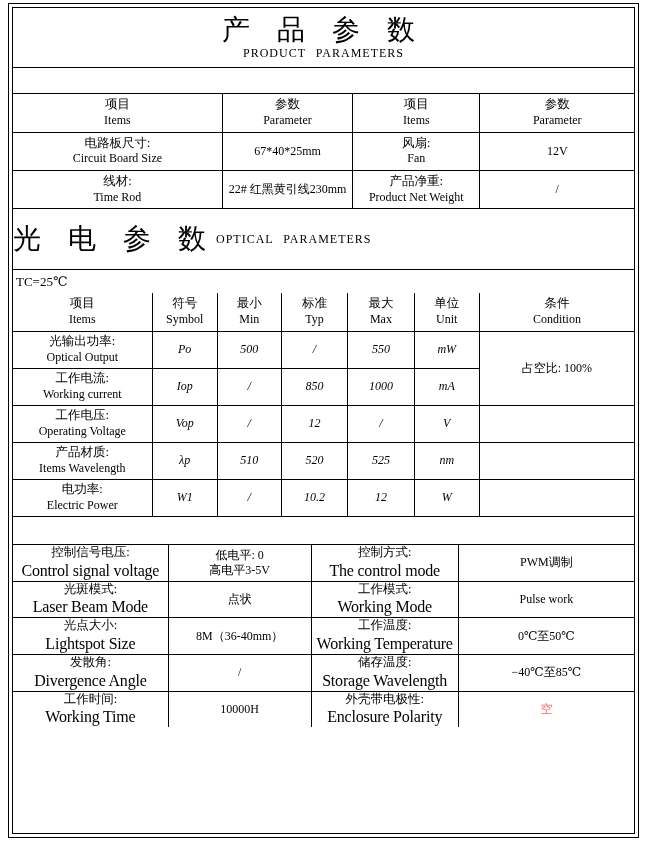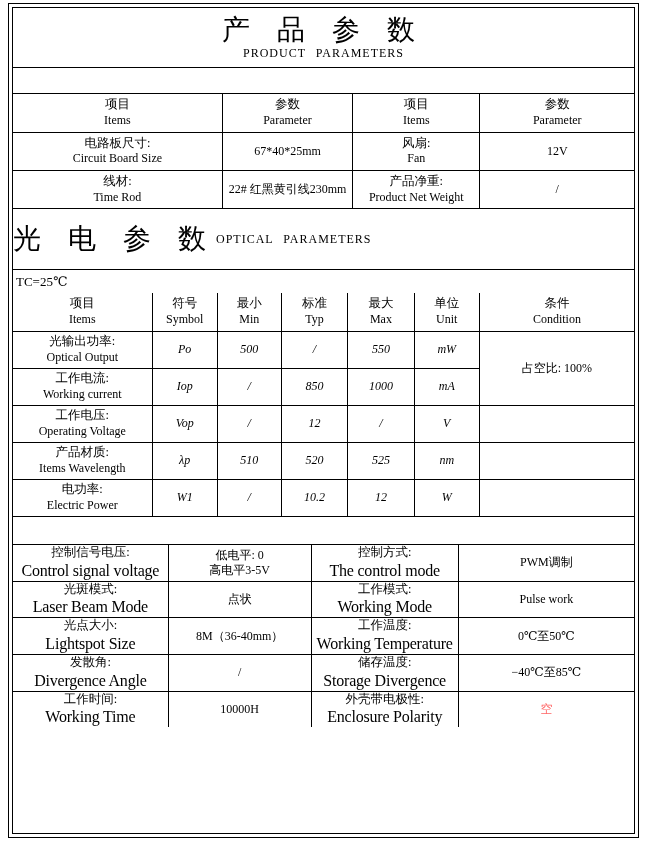--- a/index.html
+++ b/index.html
@@ -301,21 +301,21 @@
         <td class="val-md">0℃至50℃</td>
       </tr>
       <tr>
         <td>
           <div class="cn">发散角:</div>
           <div class="en">Divergence Angle</div>
         </td>
         <td class="val-sm">/</td>
         <td>
           <div class="cn">储存温度:</div>
-          <div class="en">Storage Divergence</div>
+          <div class="en">Storage Wavelength</div>
         </td>
         <td class="val-md">−40℃至85℃</td>
       </tr>
       <tr>
         <td>
           <div class="cn">工作时间:</div>
           <div class="en">Working Time</div>
         </td>
         <td class="val-md">10000H</td>
         <td>

